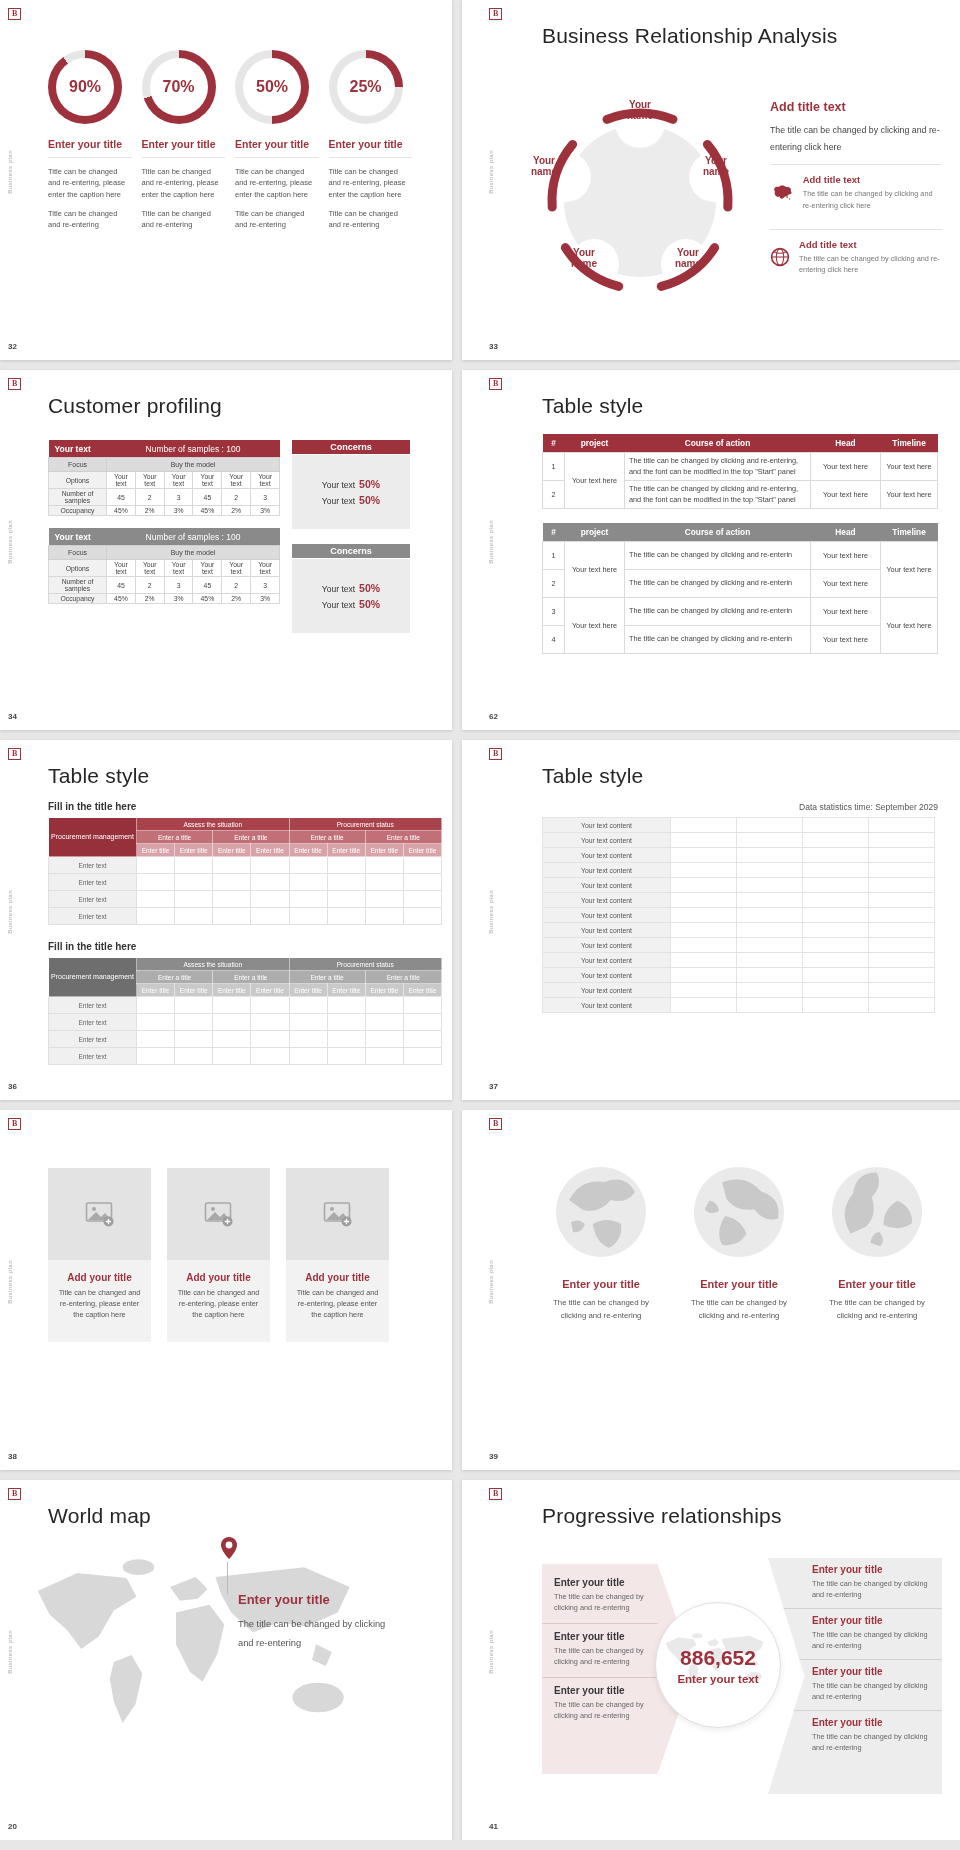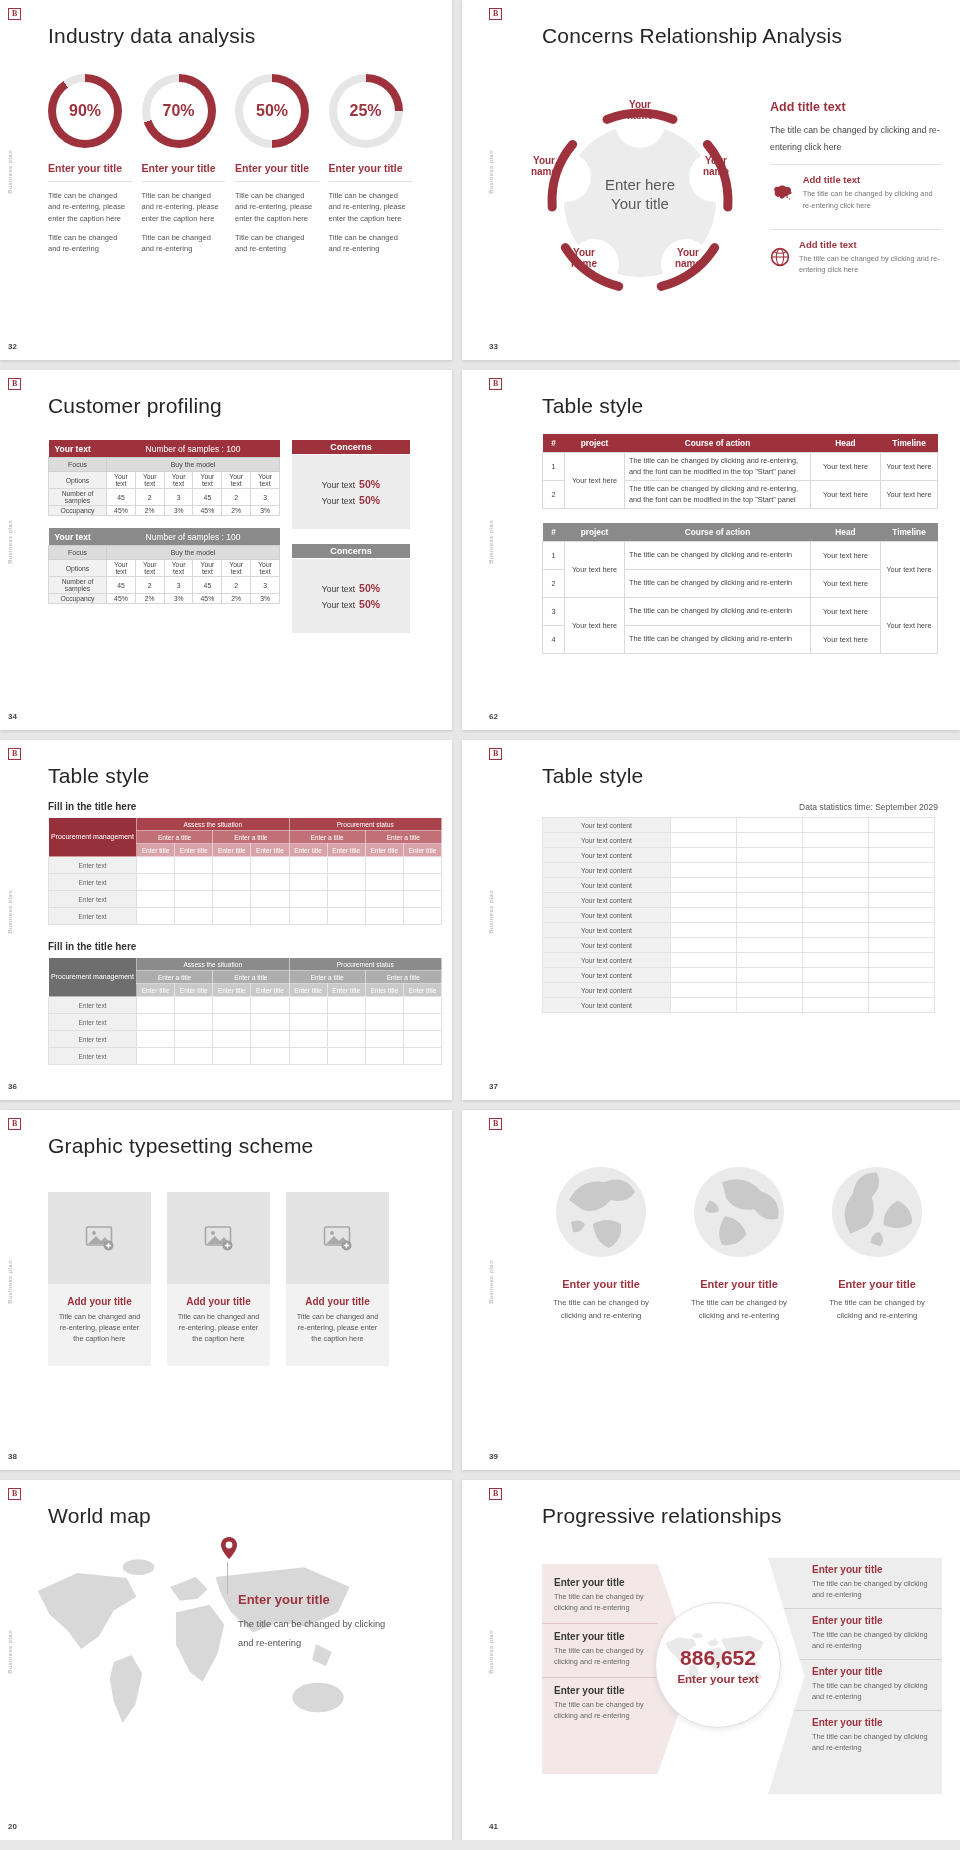--- a/index.html
+++ b/index.html
@@ -137,21 +137,20 @@
   </defs>
 </svg>
 
 <div class="grid">
 
   <div class="slide">
     <span class="logo">B</span>
     <span class="vtext">Business plan</span>
     <span class="num">32</span>
     <div class="main">
-      <div class="stitle">Industry data analysis</div>
       <div class="donut-row">
         <div class="donut-col">
           <div class="donut" style="background: conic-gradient(rgb(157, 50, 61) 0deg, rgb(157, 50, 61) 90%, rgb(230, 230, 230) 90%, rgb(230, 230, 230) 100%);">
               <span class="pct">90%</span>
             </div>
           <div class="d-title">Enter your title</div>
           <div class="d-cap">Title can be changed and re-entering, please enter the caption here</div>
           <div class="d-cap">Title can be changed and re-entering</div>
         </div>
         <div class="donut-col">
@@ -180,21 +179,21 @@
         </div>
       </div>
     </div>
   </div>
 
   <div class="slide">
     <span class="logo">B</span>
     <span class="vtext">Business plan</span>
     <span class="num">33</span>
     <div class="main">
-      <div class="stitle">Concerns Relationship Analysis</div>
+      <div class="stitle">Business Relationship Analysis</div>
     </div>
     <div class="ring-wrap">
       <svg width="220" height="235" viewBox="0 0 220 235">
         <circle cx="110" cy="117" r="76" fill="#ececec"></circle>
         <circle cx="110" cy="39" r="25" fill="#ffffff"></circle>
         <circle cx="184" cy="93" r="25" fill="#ffffff"></circle>
         <circle cx="36" cy="93" r="25" fill="#ffffff"></circle>
         <circle cx="64" cy="180" r="25" fill="#ffffff"></circle>
         <circle cx="156" cy="180" r="25" fill="#ffffff"></circle>
         <g stroke="#9d323d" stroke-width="9" fill="none" stroke-linecap="round">
@@ -203,24 +202,20 @@
           <path d="M184.6,163.6 A88,88 0 0 1 131.3,202.4"></path>
           <path d="M88.7,202.4 A88,88 0 0 1 35.4,163.6"></path>
           <path d="M22.2,123.1 A88,88 0 0 1 42.6,60.4"></path>
         </g>
       </svg>
       <div class="nname" style="left:86px;top:16px;">Your name</div>
       <div class="nname" style="left:-10px;top:72px;">Your name</div>
       <div class="nname" style="left:162px;top:72px;">Your name</div>
       <div class="nname" style="left:30px;top:164px;">Your name</div>
       <div class="nname" style="left:134px;top:164px;">Your name</div>
-      <div class="center-txt">
-        <div>Enter here</div>
-        <div>Your title</div>
-      </div>
     </div>
     <div class="s33-right">
       <div class="s33-h">Add title text</div>
       <div class="s33-p">The title can be changed by clicking and re-entering click here</div>
       <div class="s33-item">
         <svg width="34" height="26" viewBox="0 0 40 30">
           <path d="M8,12 C5,7 10,3 15,5 C18,1 25,2 27,5 C33,4 37,8 35,12 C38,14 36,18 32,17 C30,21 25,20 23,23 C21,26 17,25 16,21 C12,23 8,20 8,16 Z" fill="#9d323d"></path>
           <circle cx="29" cy="22" r="1.4" fill="#9d323d"></circle>
             <circle cx="33" cy="25" r="1.1" fill="#9d323d"></circle>
         </svg>
@@ -716,21 +711,20 @@
       </tbody>
         </table>
     </div>
   </div>
 
   <div class="slide">
     <span class="logo">B</span>
     <span class="vtext">Business plan</span>
     <span class="num">38</span>
     <div class="main">
-      <div class="stitle">Graphic typesetting scheme</div>
       <div class="s38-row">
         <div class="s38-col">
           <div class="s38-img">
             <svg width="30" height="26" viewBox="0 0 30 26">
               <rect x="1.5" y="2" width="25" height="18" rx="1.5" fill="none" stroke="#a9a9a9" stroke-width="1.6"></rect>
               <circle cx="9" cy="8" r="2" fill="#a9a9a9"></circle>
               <path d="M3,19 L11,11 L16,16 L20,12 L26,19 Z" fill="#a9a9a9"></path>
               <circle cx="23.5" cy="20.5" r="5" fill="#9d9d9d"></circle>
               <path d="M23.5,17.8 v5.4 M20.8,20.5 h5.4" stroke="#fff" stroke-width="1.3"></path>
             </svg>

